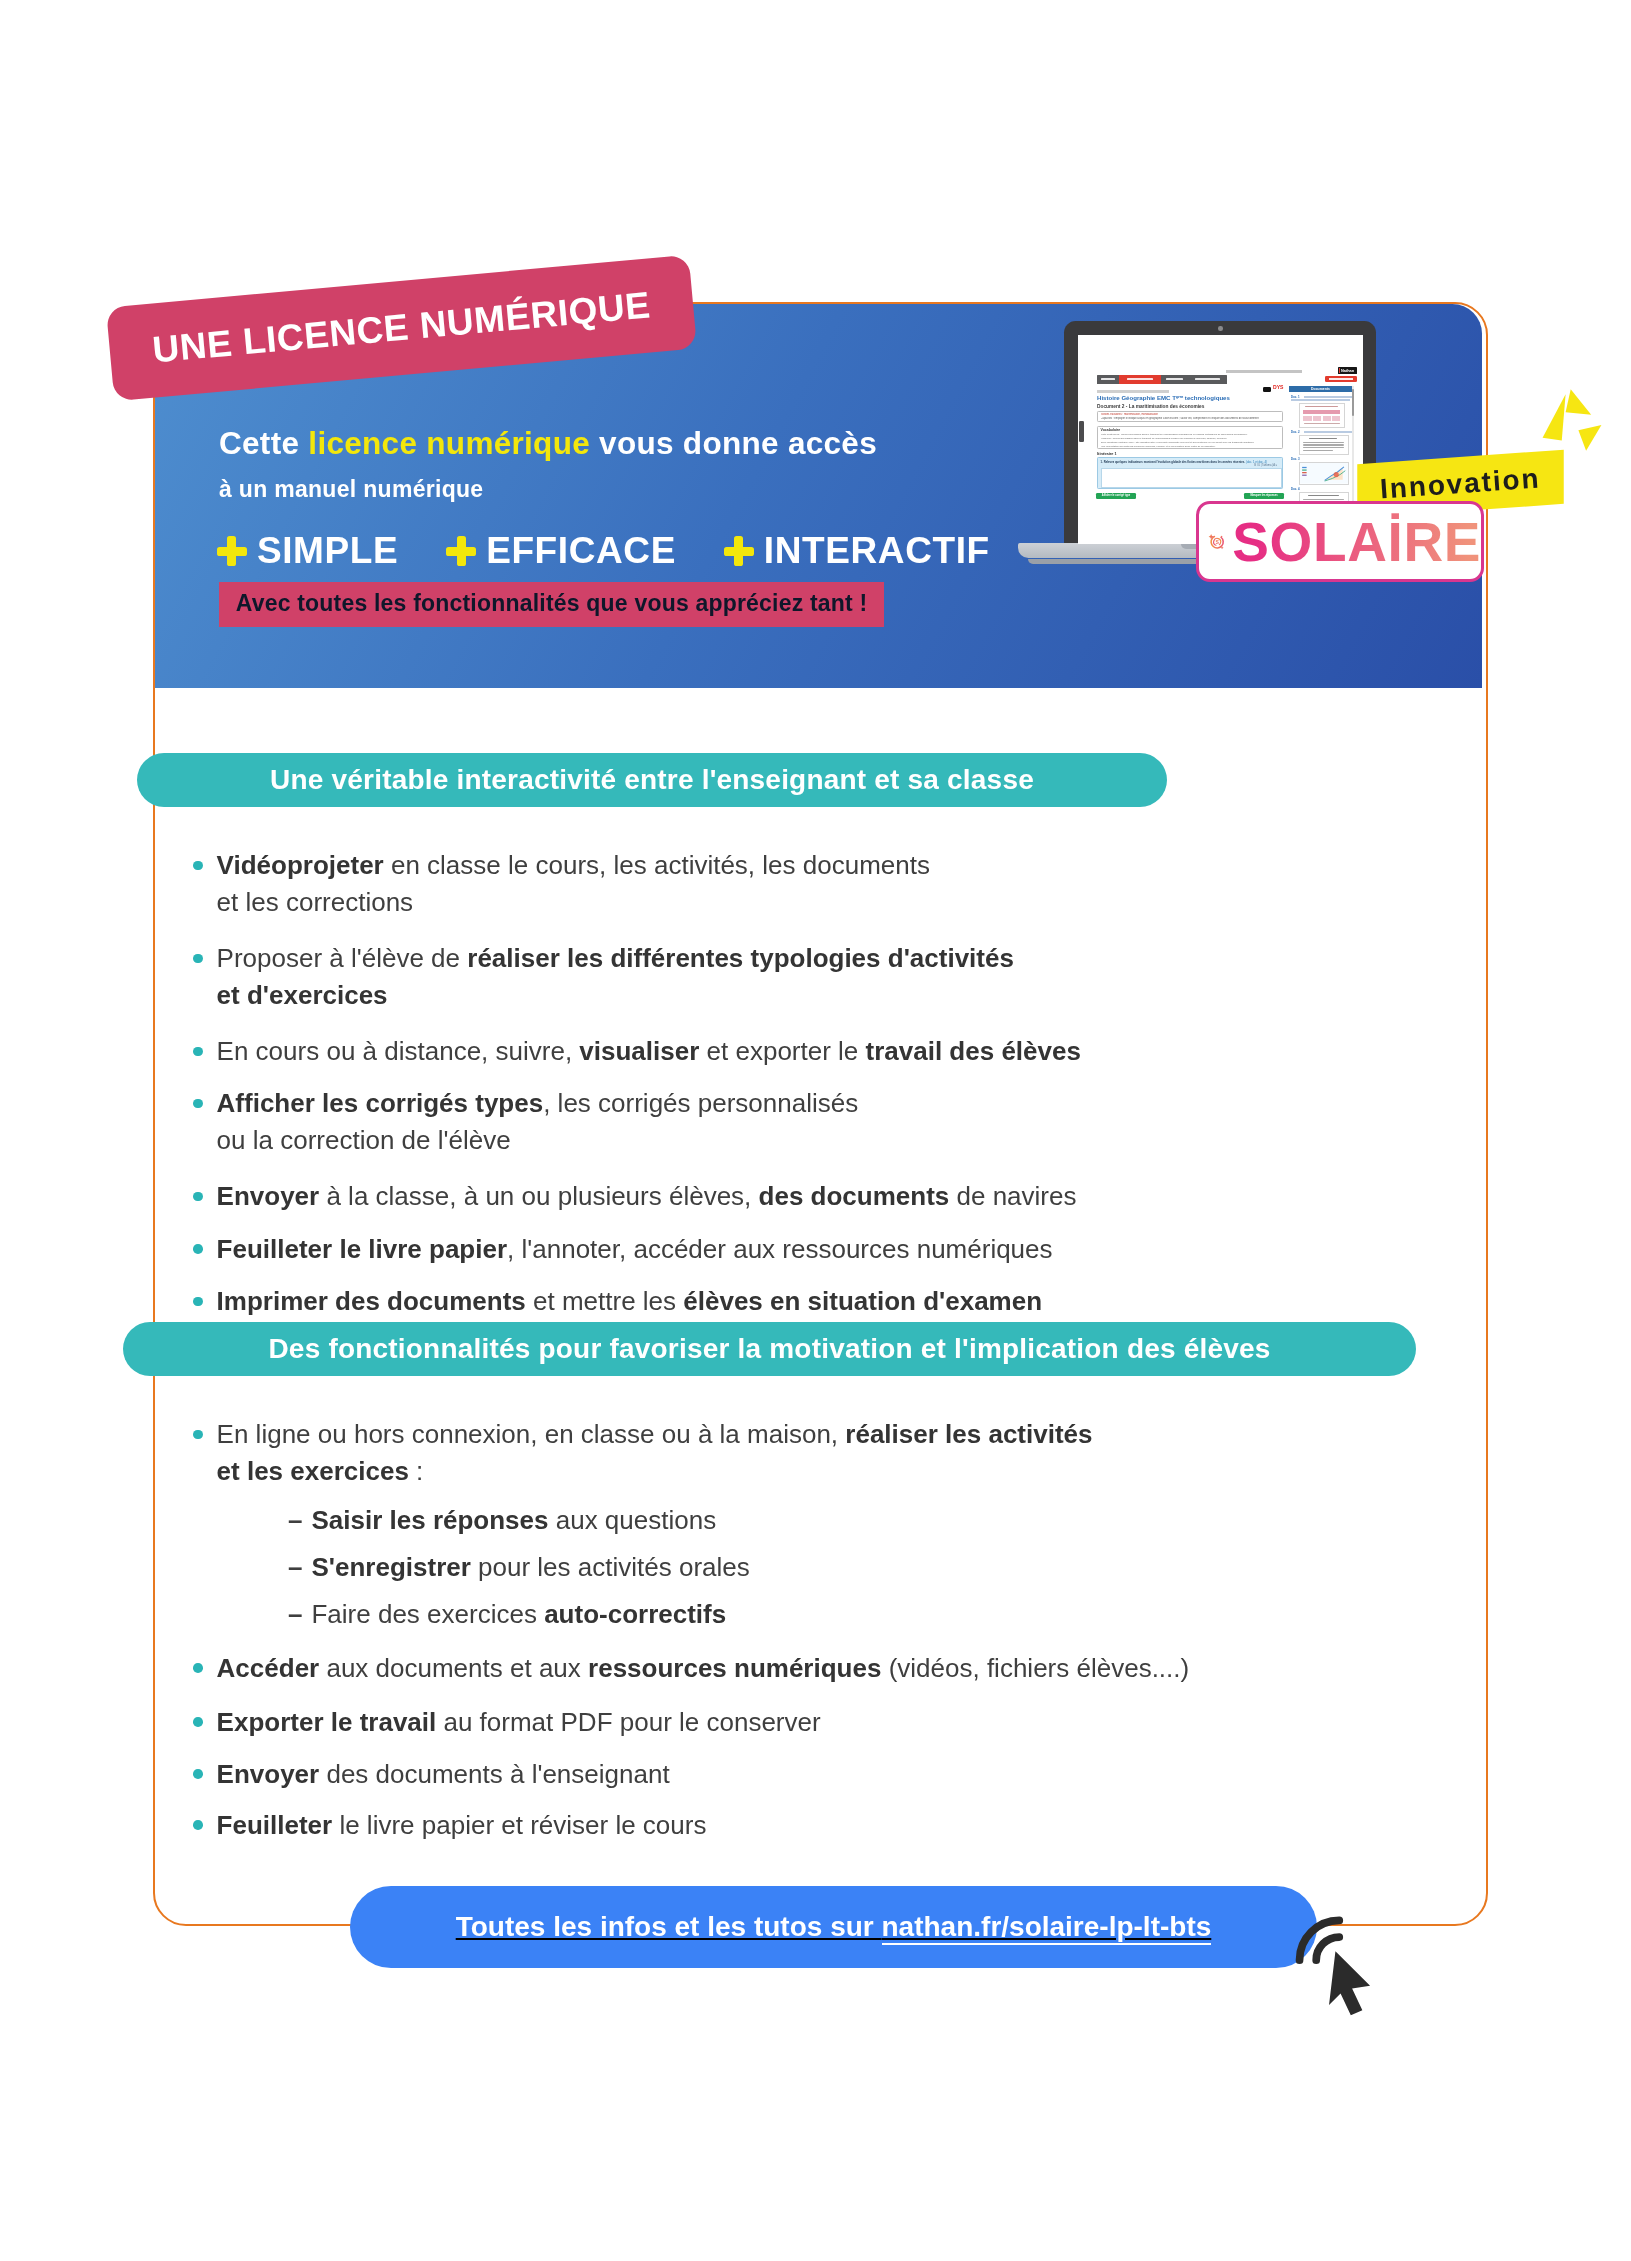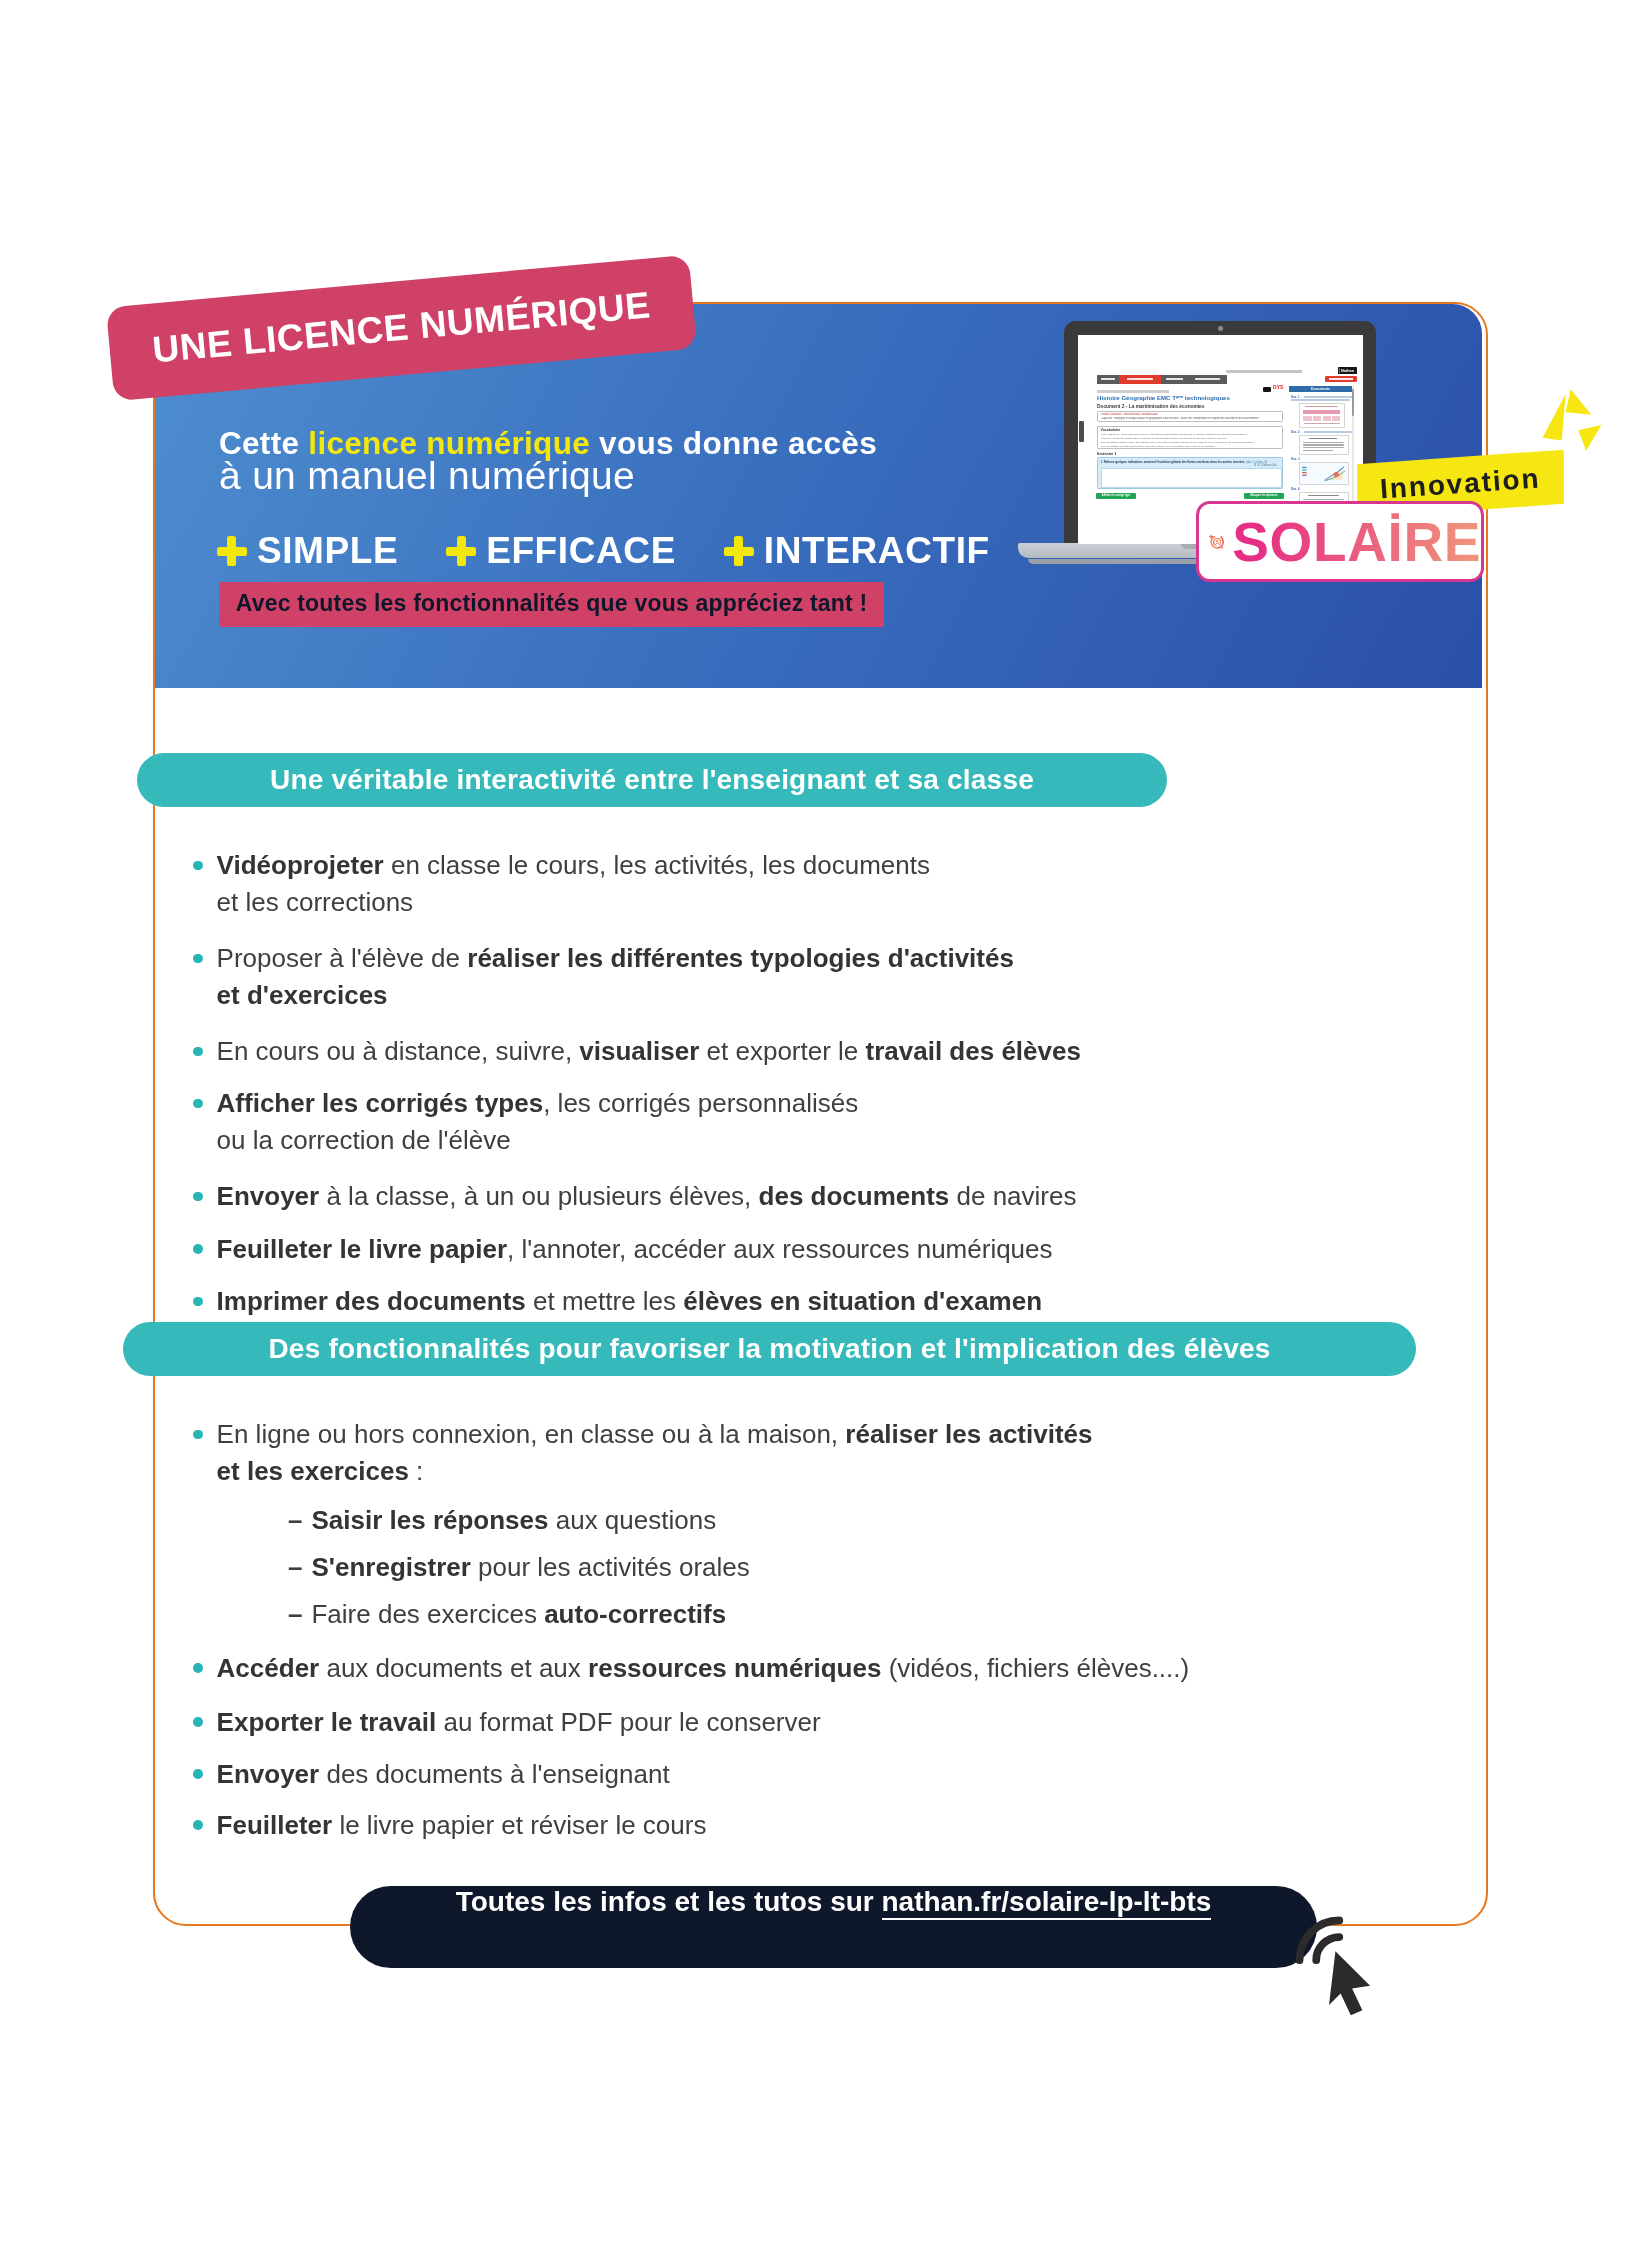--- a/index.html
+++ b/index.html
@@ -10,21 +10,21 @@
   
   #container{left:153px;top:302px;width:1331px;height:1620px;
     border:2.6px solid #e8781f;border-radius:33px;background:#fff;}
 
   
   #hero{left:155px;top:304px;width:1327px;height:384px;
     background:linear-gradient(118deg,#4e8ecf 0%,#3a6fbe 45%,#2a4fa8 100%);
     border-radius:29.6px 29.6px 0 0;}
   #hero-line1{left:64px;top:121px;font-size:31.5px;font-weight:700;color:#fff;letter-spacing:0.3px;}
   #hero-line1 .hl{color:#f3e70b;}
-  #hero-line2{left:64px;top:150px;font-size:39px;font-weight:400;color:#fff;letter-spacing:0.3px;}
+  #hero-line2{left:64px;top:172px;font-size:23px;font-weight:700;color:#fff;letter-spacing:0.3px;}
   #features{left:62px;top:226px;display:flex;gap:48px;align-items:center;}
   .feature{display:flex;align-items:center;gap:10.3px;}
   .plus{position:relative;width:29.6px;height:29.6px;}
   .plus::before,.plus::after{content:"";position:absolute;background:#f3e70b;border-radius:2.6px;}
   .plus::before{left:10.3px;top:0;width:9px;height:29.6px;}
   .plus::after{left:0;top:10.3px;width:29.6px;height:9px;}
   .feature-label{font-size:37px;font-weight:700;color:#fff;letter-spacing:0.6px;}
   #hero-strip{left:64px;top:278px;background:#d04168;color:#0f172a;font-size:23px;
     font-weight:700;padding:8.4px 16.7px 9.6px 16.7px;letter-spacing:0.2px;}
 
@@ -115,22 +115,22 @@
   .li-sub{margin-left:95px;margin-bottom:10.3px;}
   .li .marker{flex:0 0 auto;}
   .li-main .marker{width:9.6px;height:9.6px;border-radius:50%;background:#29b4b6;margin:13.5px 14px 0 0;}
   .li-sub .marker{width:auto;height:auto;background:none;font-size:26px;font-weight:700;
     color:#3f3f3f;line-height:37px;margin-right:9px;}
   .li .txt{font-size:26px;line-height:37px;color:#3f3f3f;}
   .li .txt .b{font-weight:700;color:#343434;}
   .li .txt .r{font-weight:400;}
 
   
-  #banner{left:350px;top:1886px;width:967px;height:82px;background:#0f172a;border-radius:41px;
-    display:flex;justify-content:center;z-index:6;}
+  #banner{left:350px;top:1886px;width:967px;height:82px;background:#3b82f6;border-radius:41px;
+    display:flex;align-items:center;justify-content:center;z-index:6;text-decoration:underline;}
   #banner .t{color:#fff;font-size:28px;font-weight:700;}
   #banner .lk{border-bottom:2.6px solid #fff;padding-bottom:1.3px;}
   #cursor{left:1293px;top:1914px;z-index:7;}
 </style>
 </head>
 <body>
 
 <div id="container" class="abs"></div>
 
 <div id="hero" class="abs">

